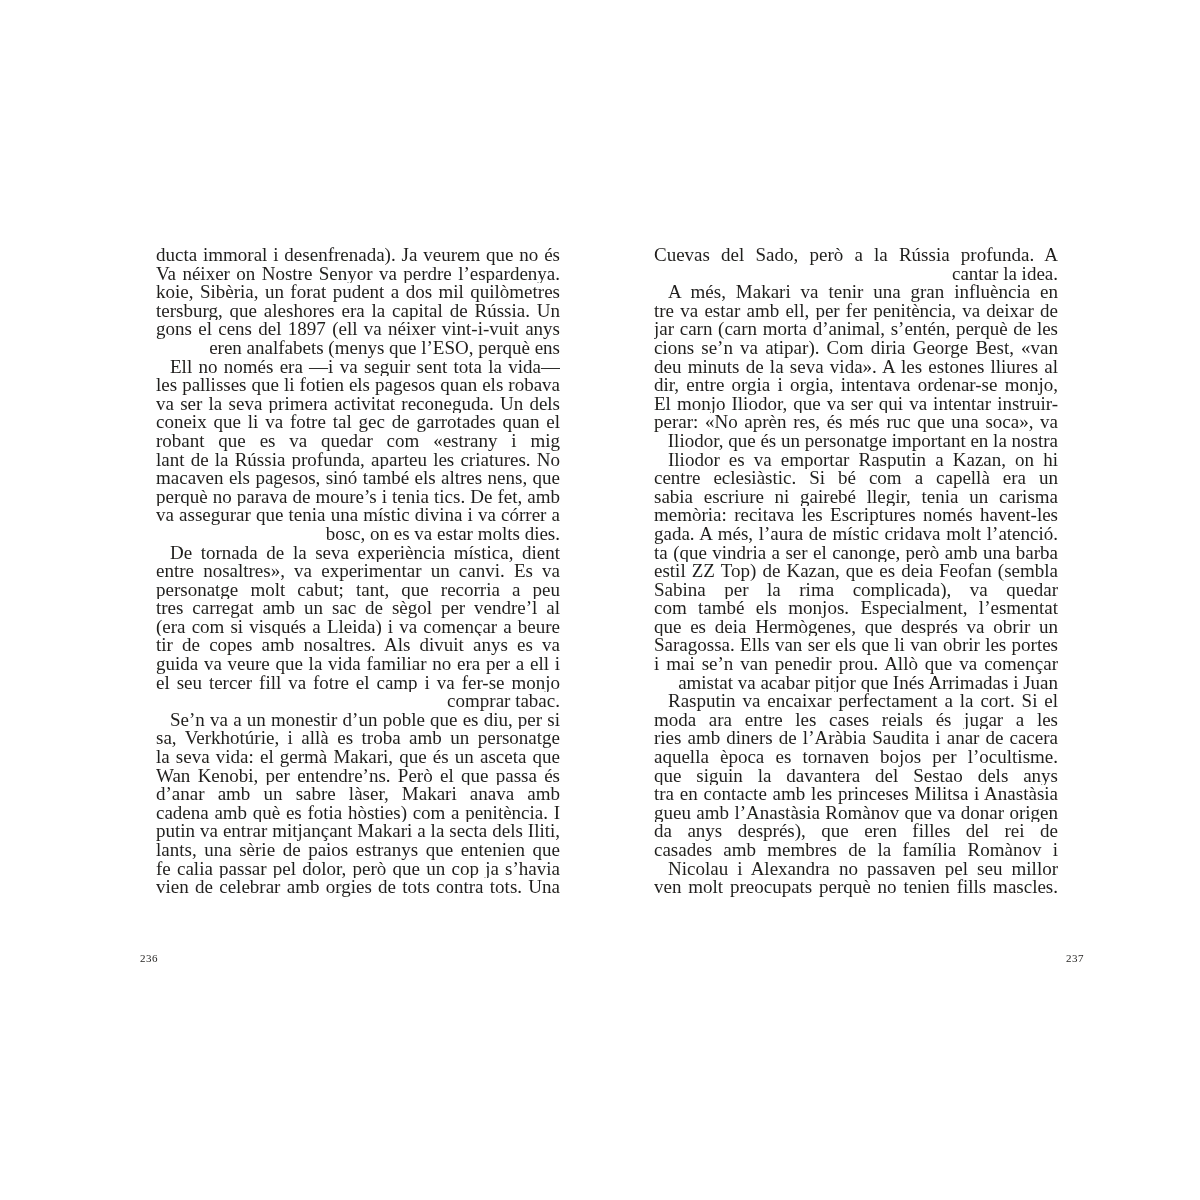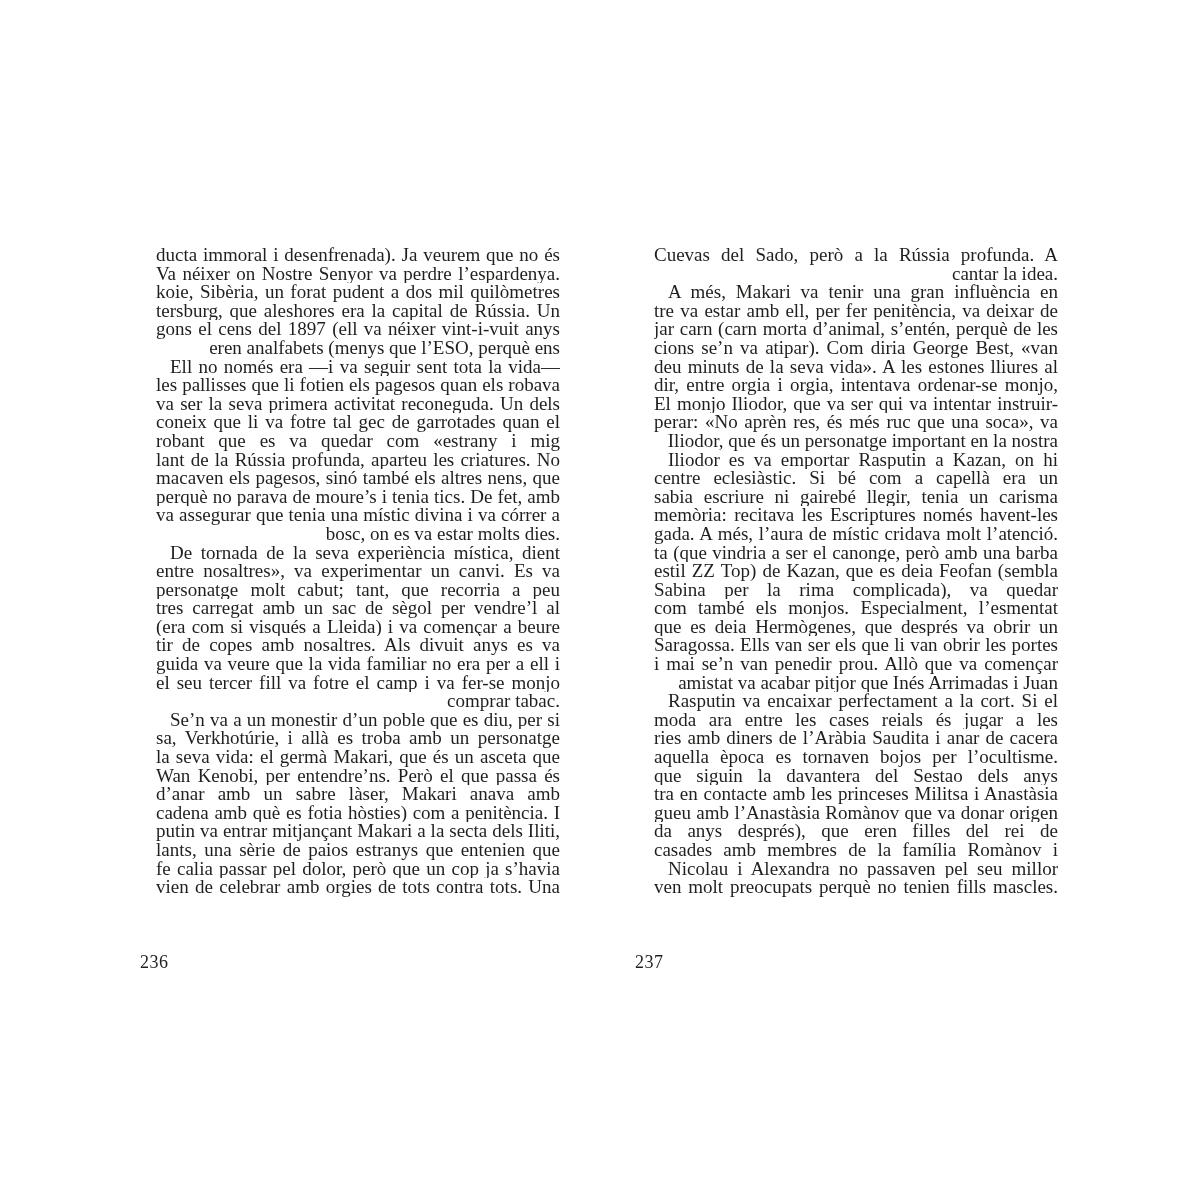--- a/index.html
+++ b/index.html
@@ -26,25 +26,25 @@
     overflow: hidden;
     white-space: normal;
   }
   .line::after { content: ""; display: inline-block; width: 100%; height: 0; }
   .line.para-end { text-align: right; }
   .line.para-end::after { content: none; }
   .line.indent { text-indent: 14px; }
   .pagenum {
     position: absolute;
     top: 952px;
-    font-size: 18px;
+    font-size: 11px;
     letter-spacing: 0.5px;
   }
   .pagenum.left  { left: 140px; }
-  .pagenum.right { left: 635px; width: 404px; }
+  .pagenum.right { left: 680px; width: 404px; text-align: right; }
 </style>
 </head>
 <body>
 
 <div class="spread">
   <div class="page-left">
     <div class="text-block left" id="left-text">
         <div class="line">ducta immoral i desenfrenada). Ja veurem que no és una casualitat.</div>
         <div class="line">Va néixer on Nostre Senyor va perdre l’espardenya. A Pokróvs-</div>
         <div class="line">koie, Sibèria, un forat pudent a dos mil quilòmetres de Sant Pe-</div>

